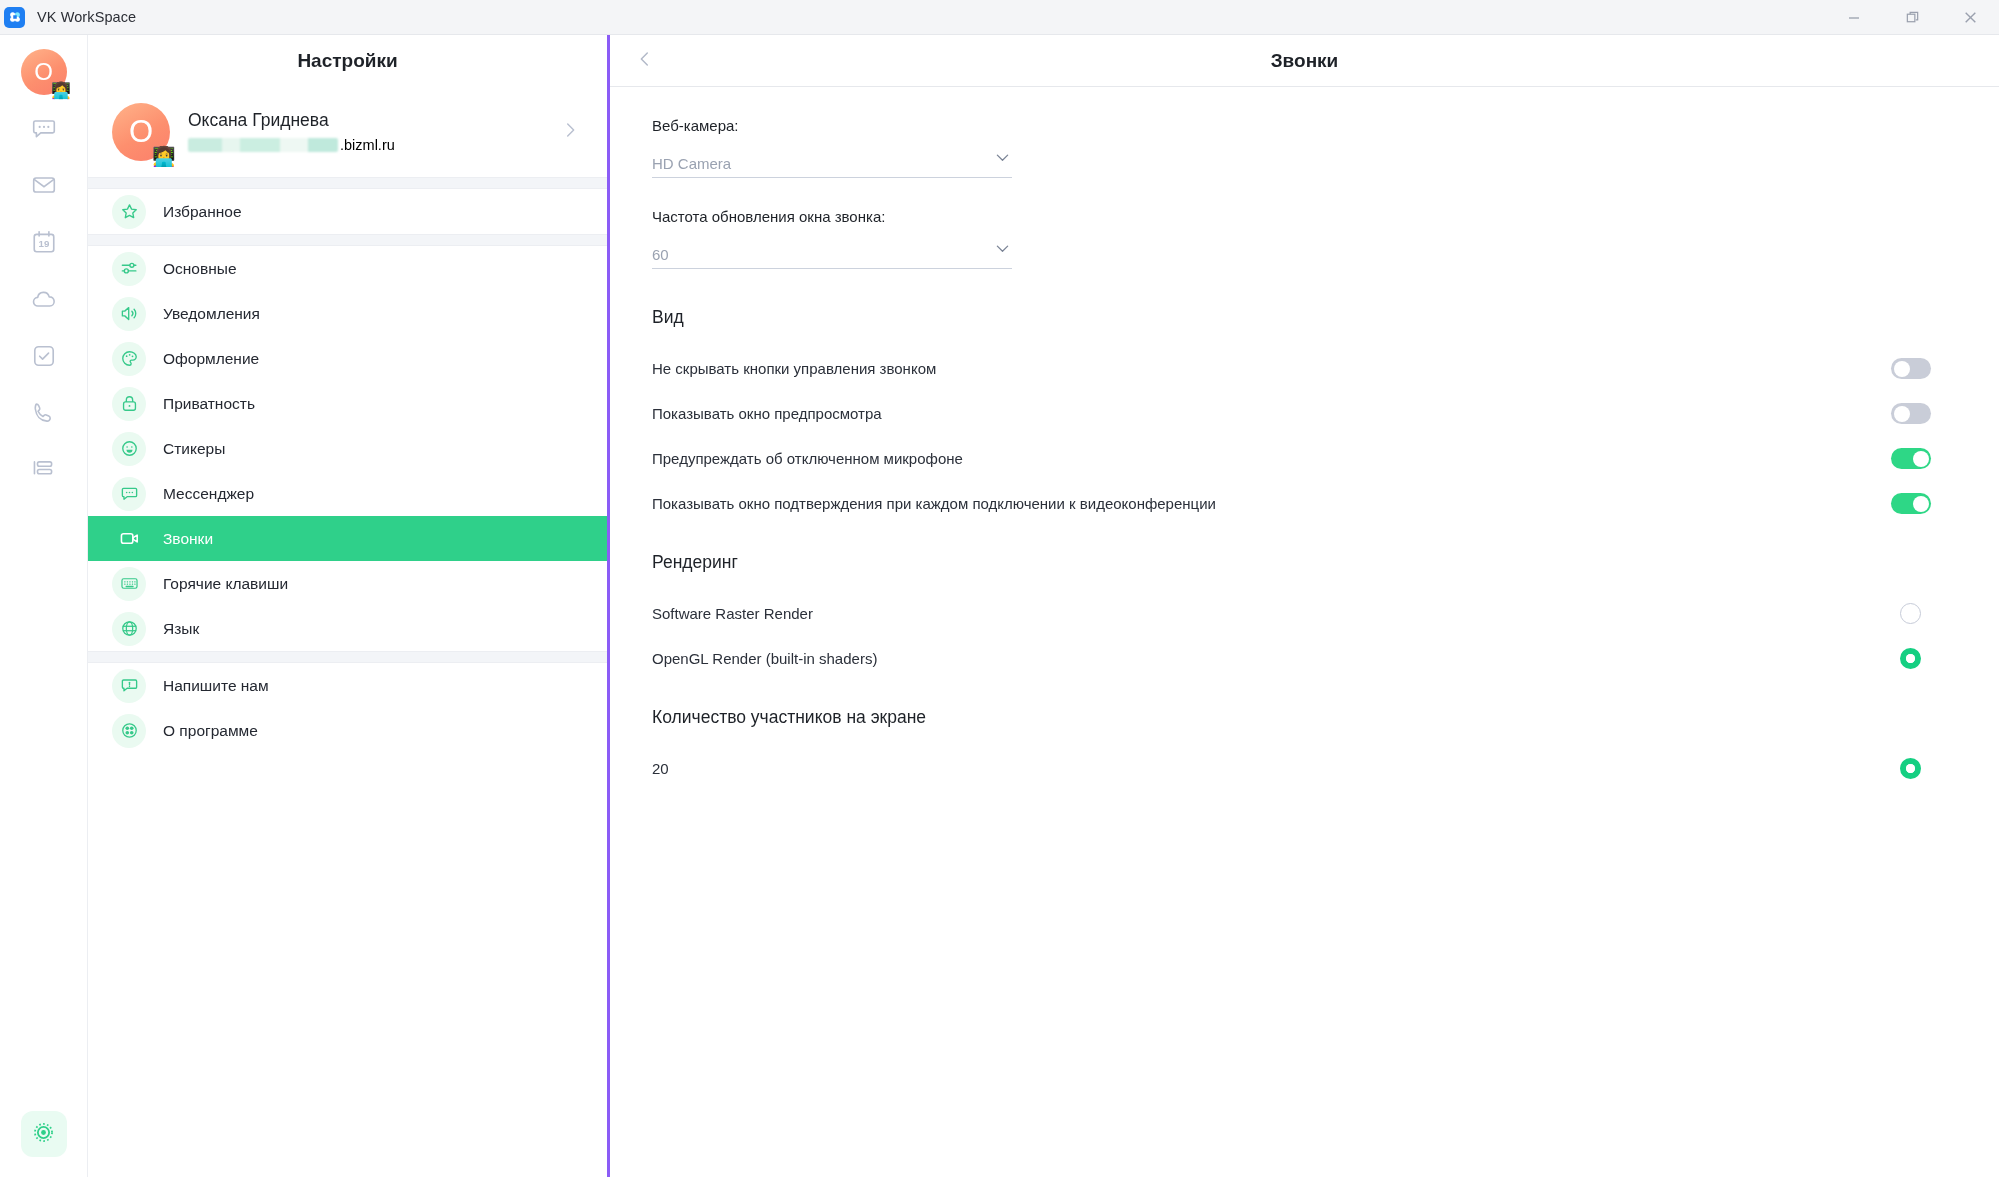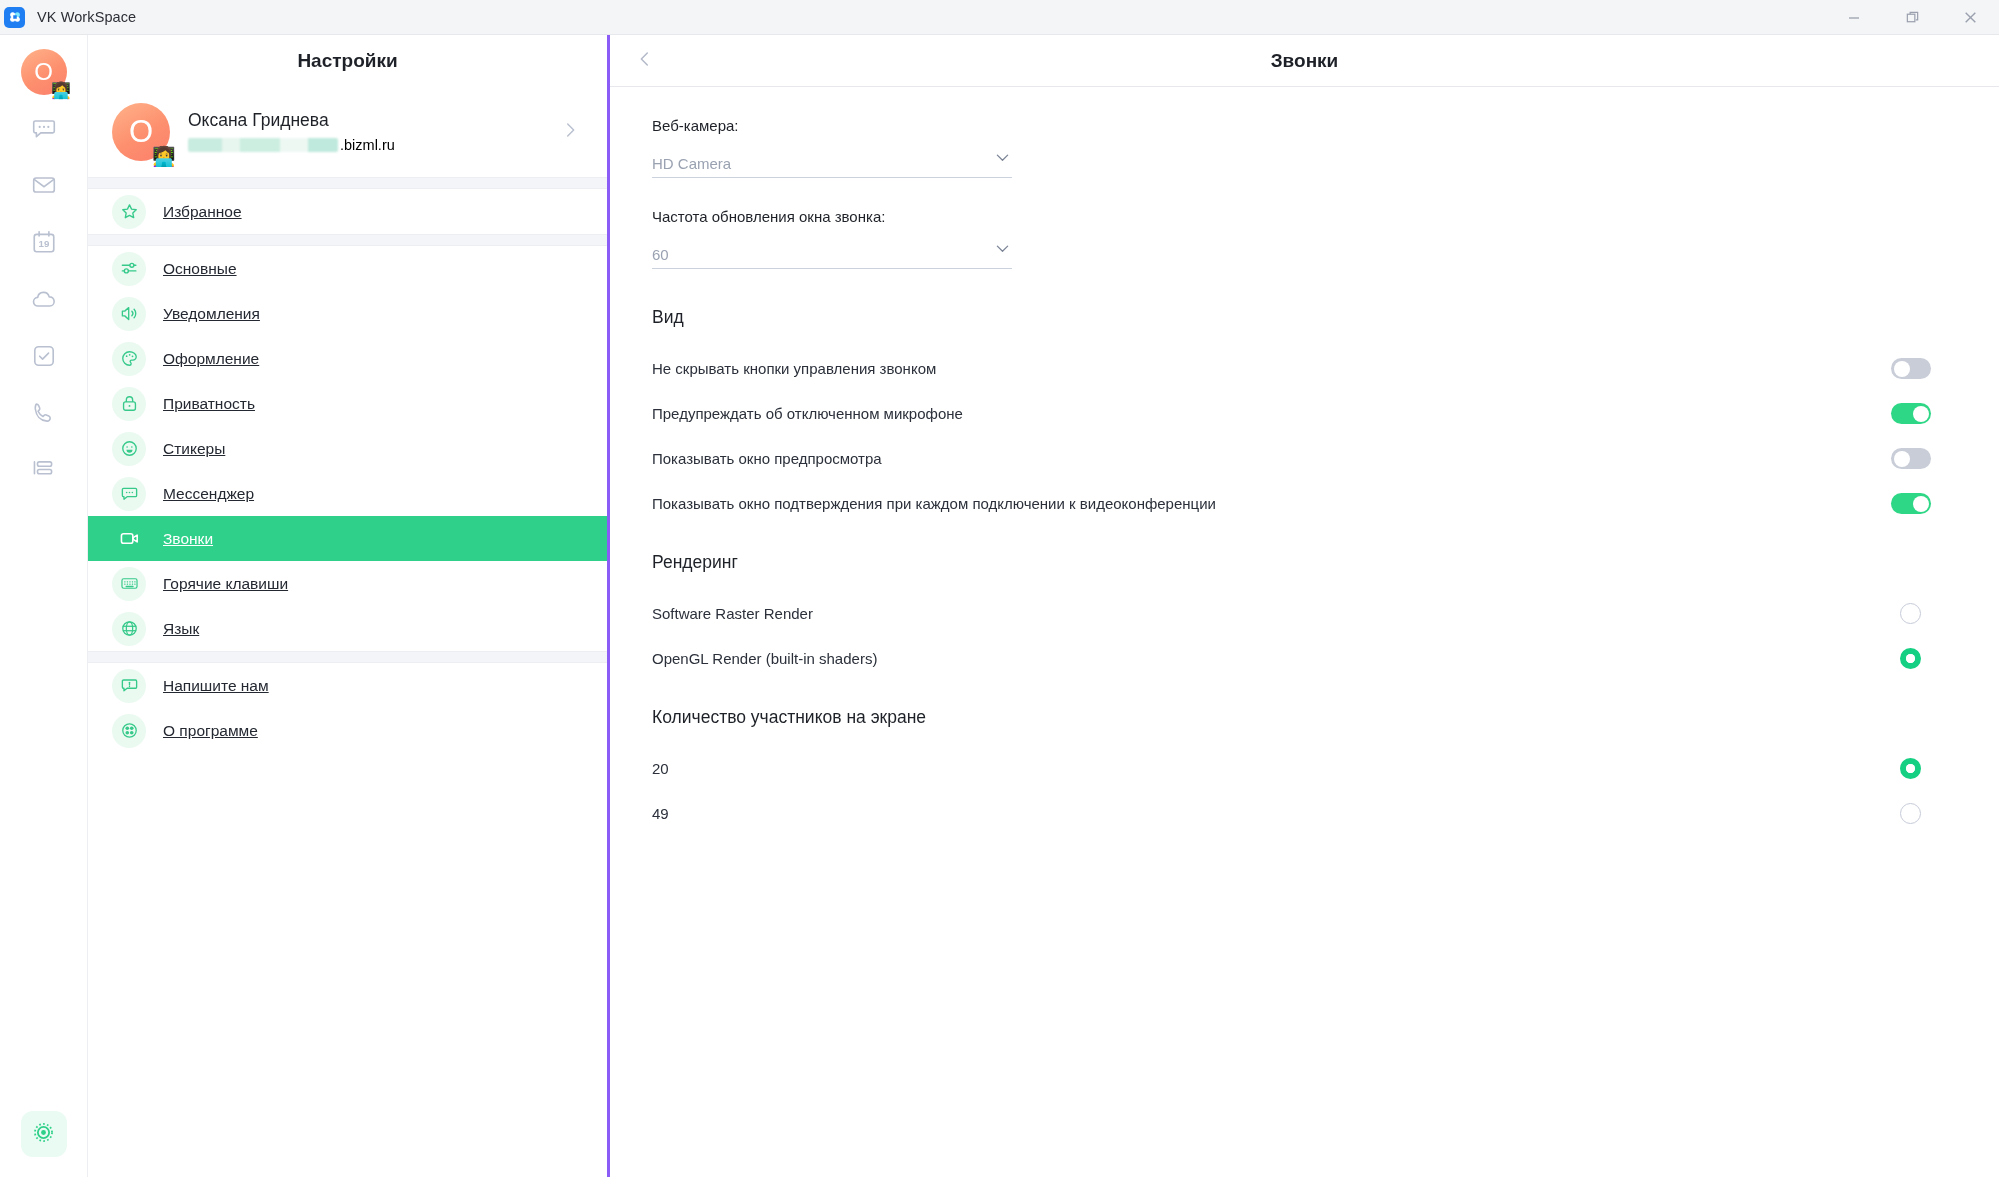--- a/index.html
+++ b/index.html
@@ -129,21 +129,21 @@
     padding-left: 24px; color: #242831; font-size: 15.5px;
   }
   .menu-item.active { background: #2fd08a; color: #ffffff; }
   .mi-icon {
     width: 34px; height: 34px; border-radius: 50%;
     background: #eafaf1; color: #36c98a;
     display: flex; align-items: center; justify-content: center;
     flex: 0 0 34px;
   }
   .menu-item.active .mi-icon { background: transparent; color: #ffffff; }
-  .mi-label { margin-left: 17px; text-decoration: underline; }
+  .mi-label { margin-left: 17px; }
 
   
   .content {
     flex: 1 1 auto; display: flex; flex-direction: column;
     background: #ffffff; min-width: 0;
   }
   .content-head {
     height: 52px; flex: 0 0 52px;
     border-bottom: 1px solid #e6e8ec;
     display: flex; align-items: center; position: relative;
@@ -564,29 +564,29 @@
         <div class="section-title">Вид</div>
 
         <div class="opt-row">
           <span class="opt-label">Не скрывать кнопки управления звонком</span>
           <span class="toggle">
               <span class="knob"></span>
             </span>
         </div>
 
         <div class="opt-row">
+          <span class="opt-label">Показывать окно предпросмотра</span>
+          <span class="toggle">
+              <span class="knob"></span>
+            </span>
+        </div>
+
+        <div class="opt-row">
           <span class="opt-label">Предупреждать об отключенном микрофоне</span>
           <span class="toggle on">
-              <span class="knob"></span>
-            </span>
-        </div>
-
-        <div class="opt-row">
-          <span class="opt-label">Показывать окно предпросмотра</span>
-          <span class="toggle">
               <span class="knob"></span>
             </span>
         </div>
 
         <div class="opt-row">
           <span class="opt-label">Показывать окно подтверждения при каждом подключении к видеоконференции</span>
           <span class="toggle on">
               <span class="knob"></span>
             </span>
         </div>
@@ -603,22 +603,18 @@
           <span class="radio on"></span>
         </div>
 
         <div class="section-title tight">Количество участников на экране</div>
 
         <div class="opt-row">
           <span class="opt-label">20</span>
           <span class="radio on"></span>
         </div>
 
-        <div class="opt-row">
-          <span class="opt-label">49</span>
-          <span class="radio"></span>
-        </div>
 
       </div>
     </div>
 
   </div>
 </div>
 
 </body></html>

